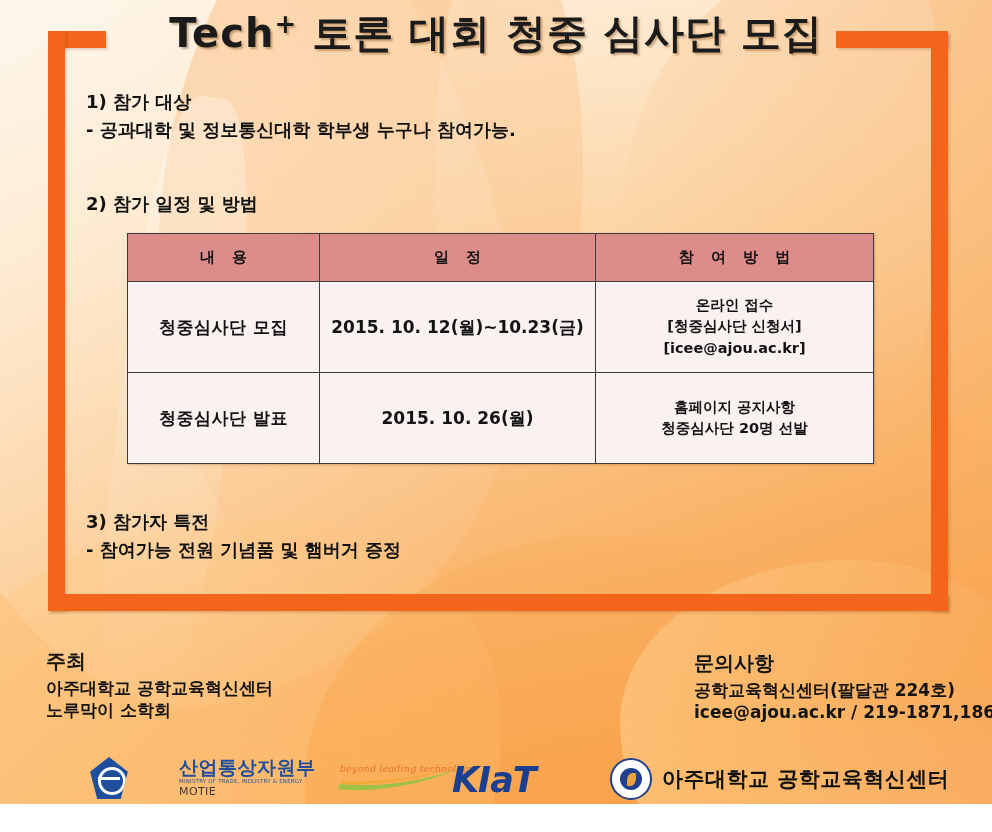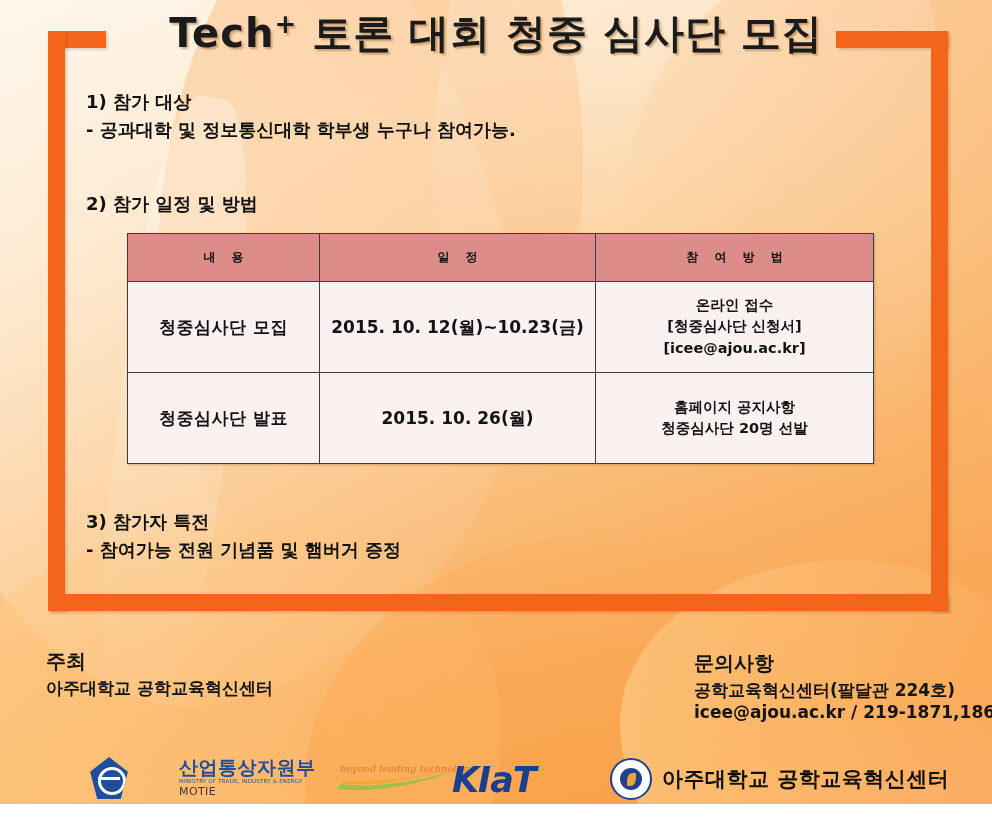--- a/index.html
+++ b/index.html
@@ -119,21 +119,21 @@
   }
   table.schedule th, table.schedule td {
     border: 1px solid #3c3c3c;
     text-align: center;
     color: #131313;
     font-weight: bold;
   }
   table.schedule th {
     background: #dd8d89;
     height: 45px;
-    font-size: 12px;
+    font-size: 15px;
     letter-spacing: 6px;
     text-indent: 6px;
   }
   table.schedule td {
     background: #f9f2f1;
     height: 74px;
     padding: 8px 6px;
   }
   table.schedule td.c-name { font-size: 17px; letter-spacing: .5px; }
   table.schedule td.c-date { font-size: 17px; }
@@ -275,20 +275,21 @@
   </table>
 
   <div class="body-text sec3">
     <span class="line">3) 참가자 특전</span>
     <span class="line">- 참여가능 전원 기념품 및 햄버거 증정</span>
   </div>
 
   <div class="footer-block f-host">
     <div class="f-title">주최</div>
     <div class="f-line">아주대학교 공학교육혁신센터</div>
+    <div class="f-line">노루막이 소학회</div>
   </div>
 
   <div class="footer-block f-contact">
     <div class="f-title">문의사항</div>
     <div class="f-line">공학교육혁신센터(팔달관 224호)</div>
     <div class="f-line">icee@ajou.ac.kr / 219-1871,1861</div>
   </div>
 
   <div class="logo-strip">
 

